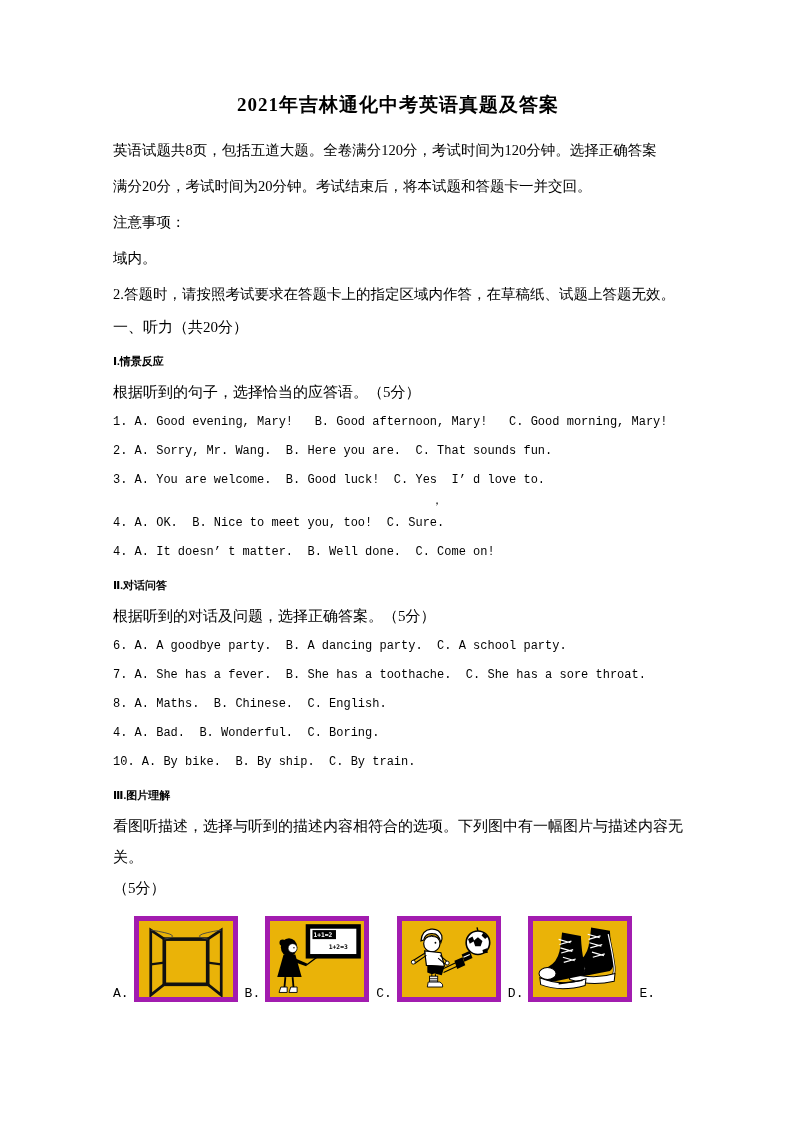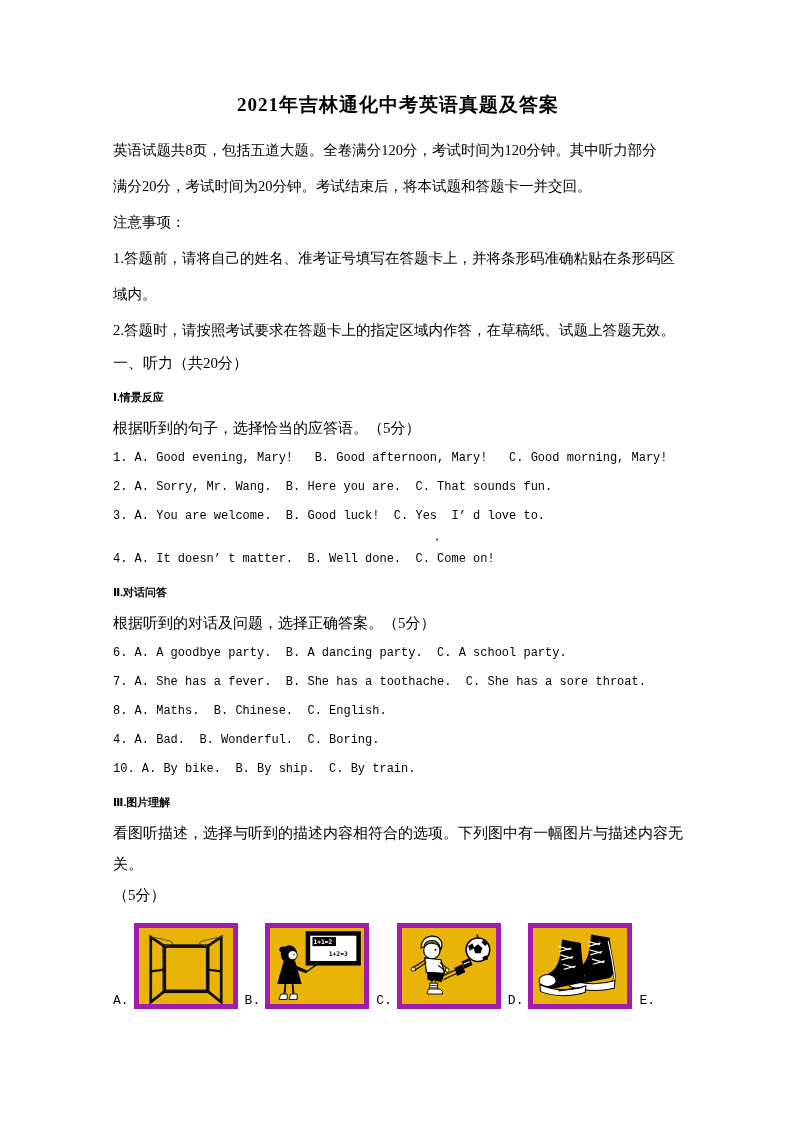--- a/index.html
+++ b/index.html
@@ -36,37 +36,37 @@
   .fig-box svg { display:block; width:100%; height:100%; }
 </style>
 </head>
 <body>
 
 <div class="page">
   <div class="content">
 
     <div class="title">2021年吉林通化中考英语真题及答案</div>
 
-    <div class="cn">英语试题共8页，包括五道大题。全卷满分120分，考试时间为120分钟。其中听力部分</div>
+    <div class="cn">英语试题共8页，包括五道大题。全卷满分120分，考试时间为120分钟。选择正确答案</div>
     <div class="cn">满分20分，考试时间为20分钟。考试结束后，将本试题和答题卡一并交回。</div>
 
     <div class="cn">注意事项：</div>
-    <div class="cn">1.答题前，请将自己的姓名、准考证号填写在答题卡上，并将条形码准确粘贴在条形码区</div>
     <div class="cn">域内。</div>
     <div class="cn">2.答题时，请按照考试要求在答题卡上的指定区域内作答，在草稿纸、试题上答题无效。</div>
 
     <div class="heading">一、听力（共20分）</div>
 
     <div class="part-heading">Ⅰ.情景反应</div>
     <div class="heading">根据听到的句子，选择恰当的应答语。（5分）</div>
 
     <div class="q">1. A. Good evening, Mary!   B. Good afternoon, Mary!   C. Good morning, Mary!</div>
     <div class="q">2. A. Sorry, Mr. Wang.  B. Here you are.  C. That sounds fun.</div>
     <div class="q">3. A. You are welcome.  B. Good luck!  C. Yes  I’ d love to.</div>
     <div class="stray-comma">，</div>
+    <div class="q">4. A. OK.  B. Nice to meet you, too!  C. Sure.</div>
     <div class="q">4. A. It doesn’ t matter.  B. Well done.  C. Come on!</div>
 
     <div class="part-heading">Ⅱ.对话问答</div>
     <div class="heading">根据听到的对话及问题，选择正确答案。（5分）</div>
 
     <div class="q">6. A. A goodbye party.  B. A dancing party.  C. A school party.</div>
     <div class="q">7. A. She has a fever.  B. She has a toothache.  C. She has a sore throat.</div>
     <div class="q">8. A. Maths.  B. Chinese.  C. English.</div>
     <div class="q">4. A. Bad.  B. Wonderful.  C. Boring.</div>
     <div class="q">10. A. By bike.  B. By ship.  C. By train.</div>

